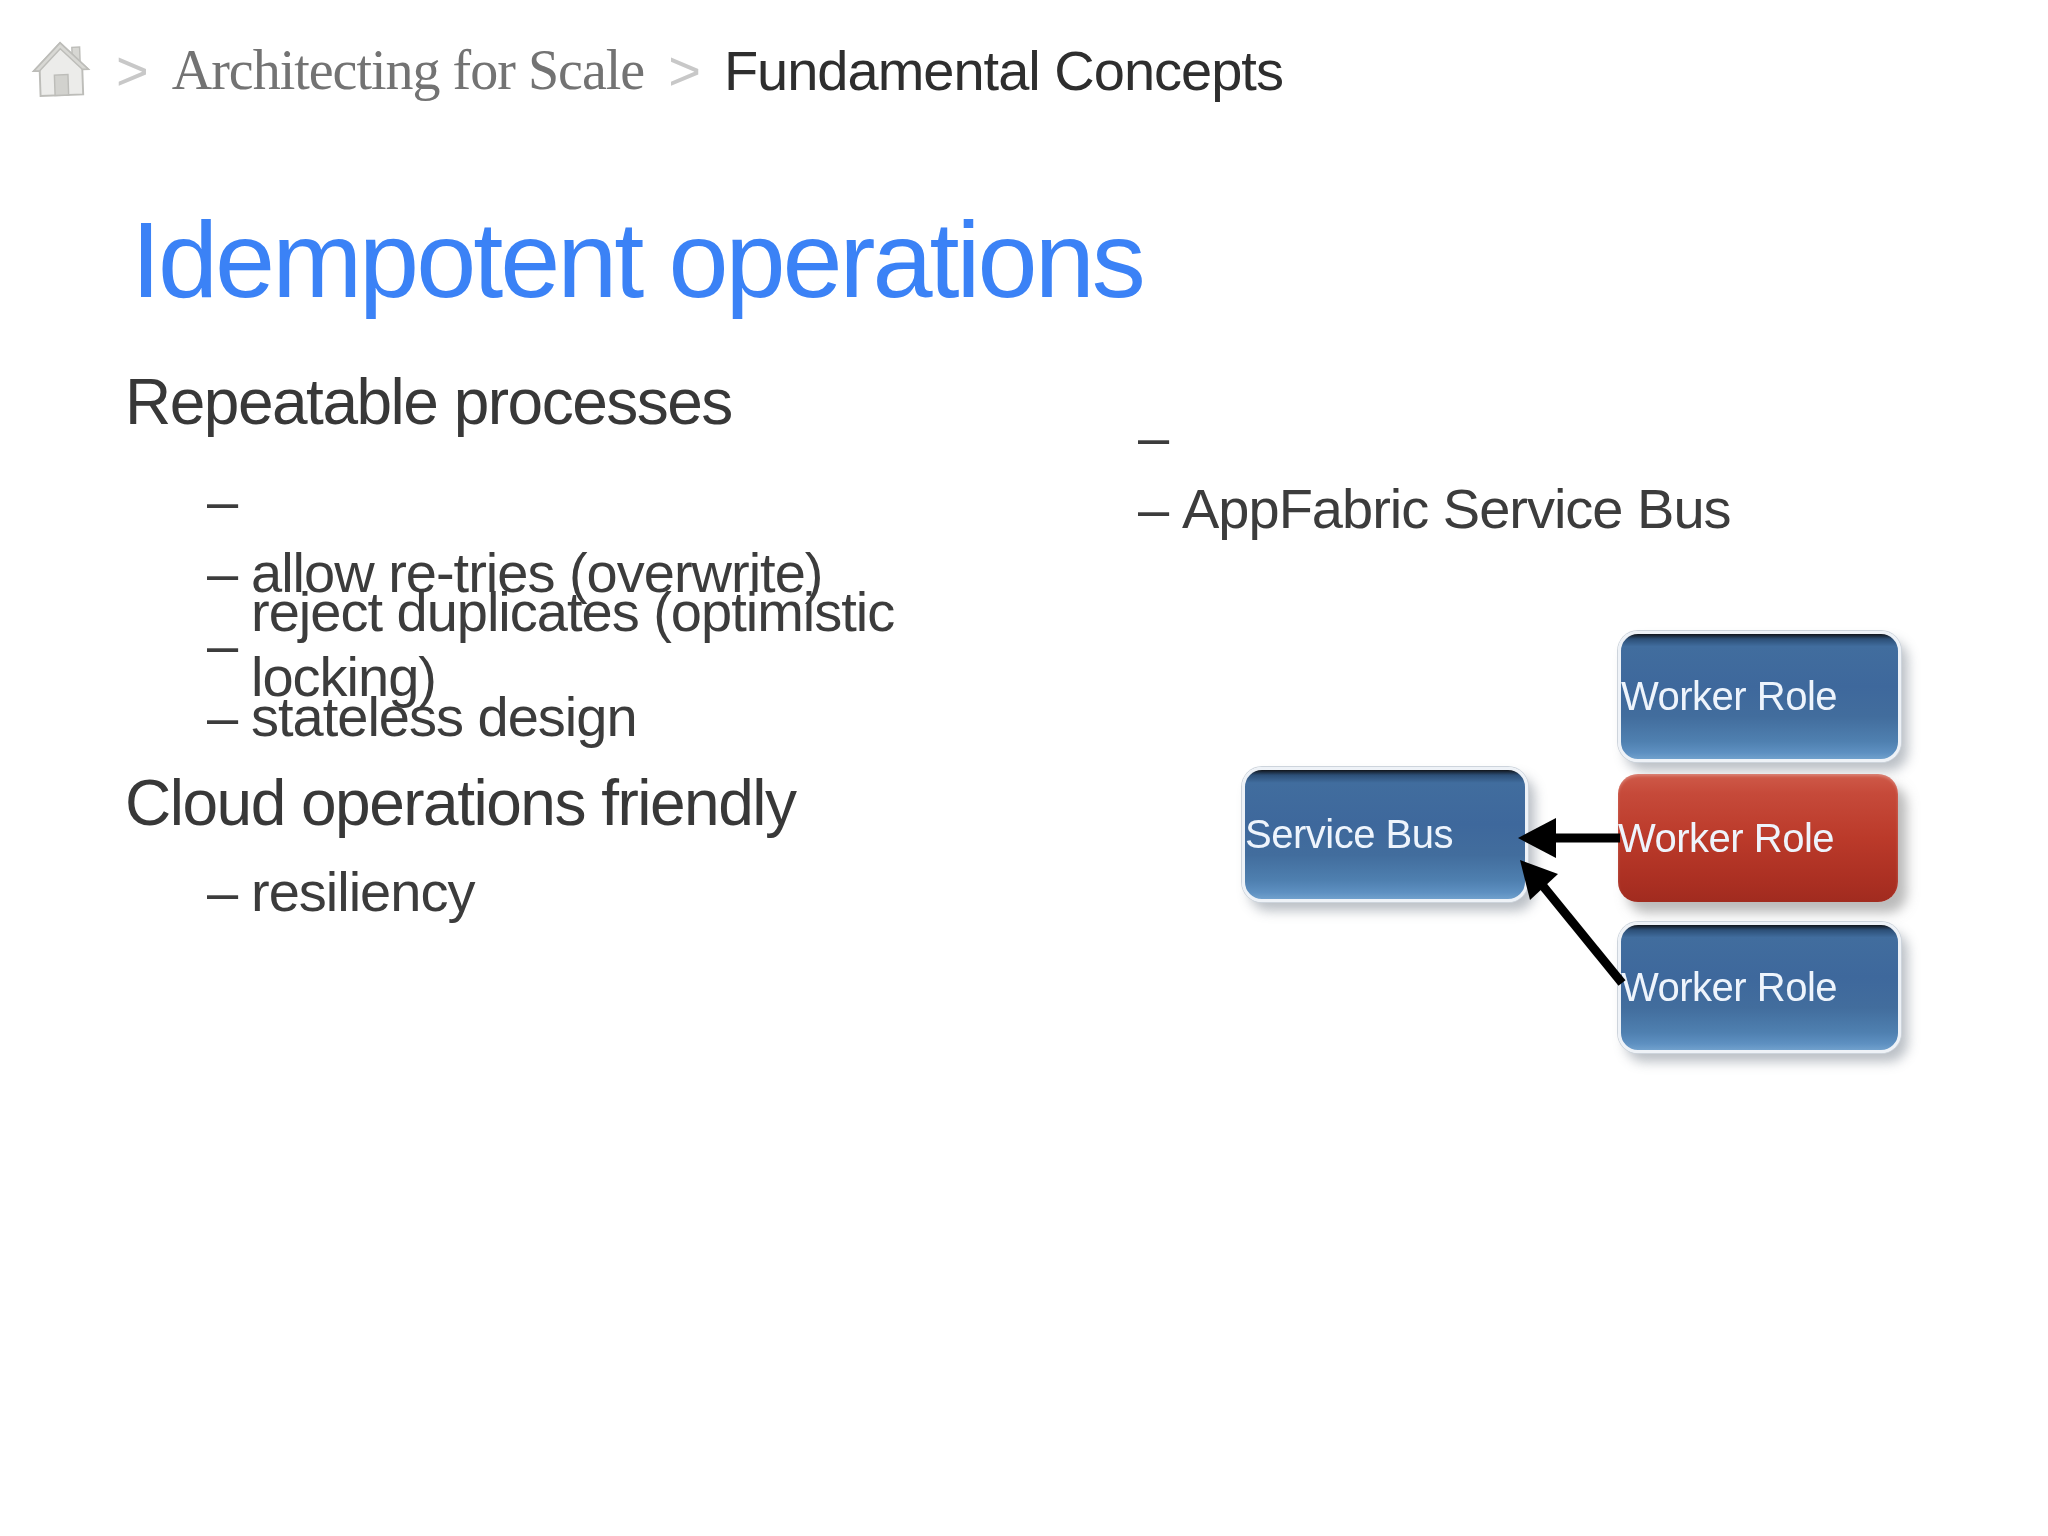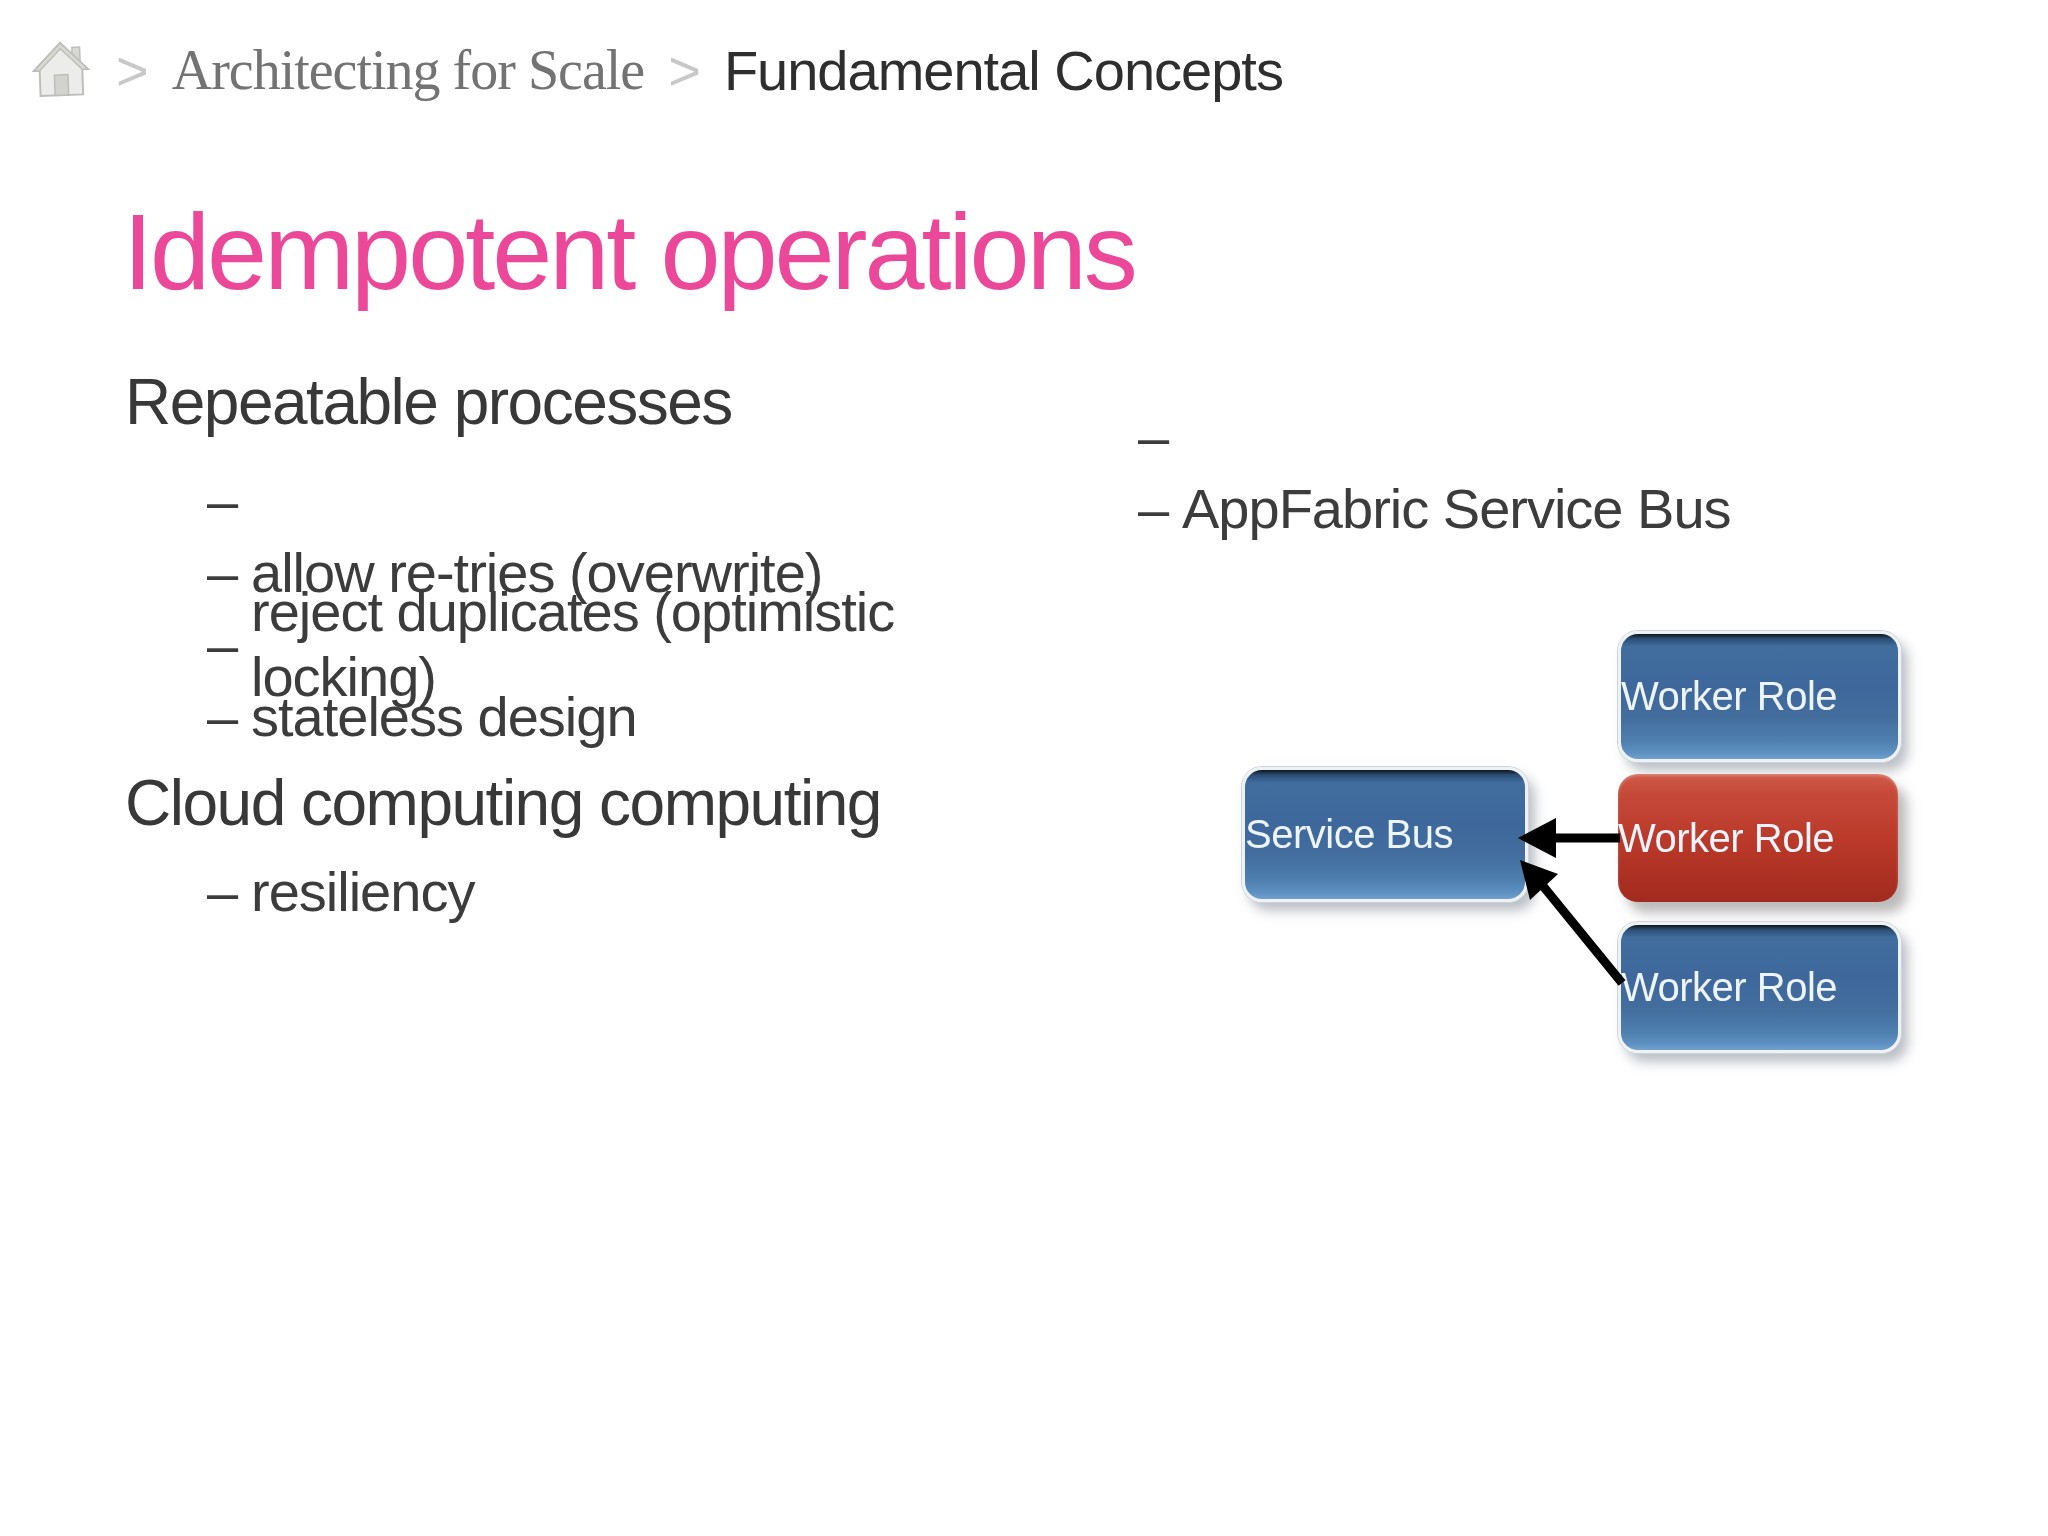--- a/index.html
+++ b/index.html
@@ -12,22 +12,22 @@
     position:absolute;left:30px;top:34px;height:72px;
     display:flex;align-items:center;gap:24px;font-size:56px;font-weight:300;
     letter-spacing:-1px;white-space:nowrap;
   }
   .crumb-home{width:62px;height:62px;display:block;transform:rotate(-2deg);}
   .crumb-sep{color:#c8c8c8;font-weight:300;}
   .crumb-muted{color:#737373;text-decoration:none;cursor:pointer;font-family:Liberation Serif, serif;}
   .crumb-current{color:#2e2e2e;}
   
   .slide-title{
-    position:absolute;left:123px;top:196px;margin:0;
-    font-size:108px;line-height:112px;font-weight:200;letter-spacing:-3px;color:#ec4899;
+    position:absolute;left:123px;top:196px;margin:8px;
+    font-size:108px;line-height:112px;font-weight:200;letter-spacing:-3px;color:#3b82f6;
   }
   
   .col{position:absolute;top:370px;}
   .col-left{left:125px;width:880px;}
   .col-right{left:1056px;width:900px;}
   .sec-heading{
     margin:0;font-size:64px;line-height:64px;font-weight:300;letter-spacing:-1.5px;color:#383838;
   }
   .bullets{margin-top:30px;}
   .bullet{display:flex;align-items:center;height:72px;font-size:56px;font-weight:300;
@@ -85,21 +85,21 @@
     </div>
     <div class="bullet">
       <span class="dash">–</span>
       <span>reject duplicates (optimistic locking)</span>
     </div>
     <div class="bullet">
       <span class="dash">–</span>
       <span>stateless design</span>
     </div>
   </div>
-  <h2 class="sec-heading sec-gap">Cloud computing computing</h2>
+  <h2 class="sec-heading sec-gap">Cloud operations friendly</h2>
   <div class="bullets bullets-tight">
     <div class="bullet">
       <span class="dash">–</span>
       <span>resiliency</span>
     </div>
   </div>
 </div>
 
 <div class="col col-right">
   <div class="bullets">

